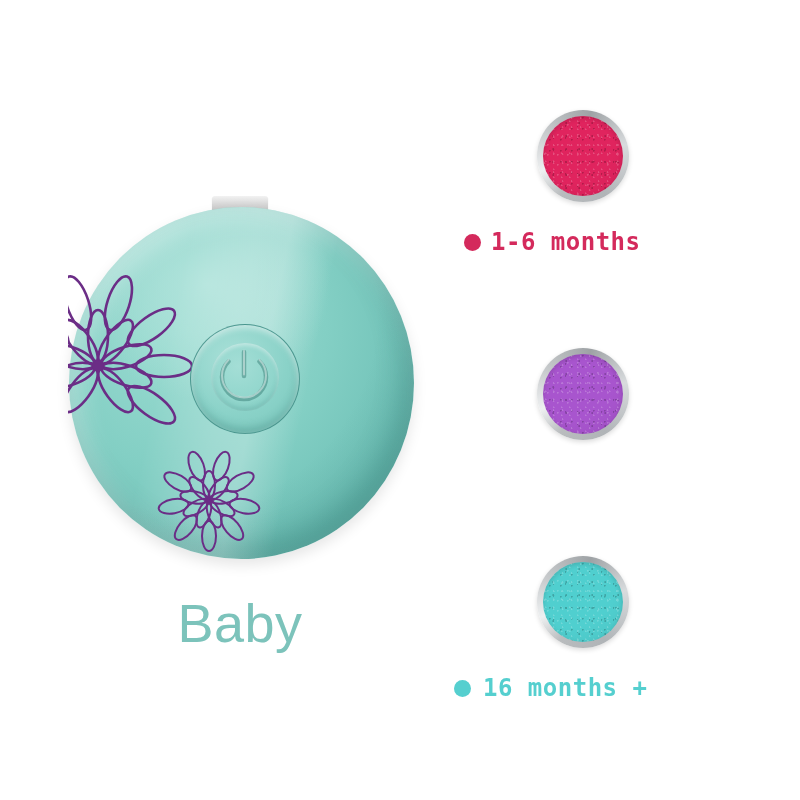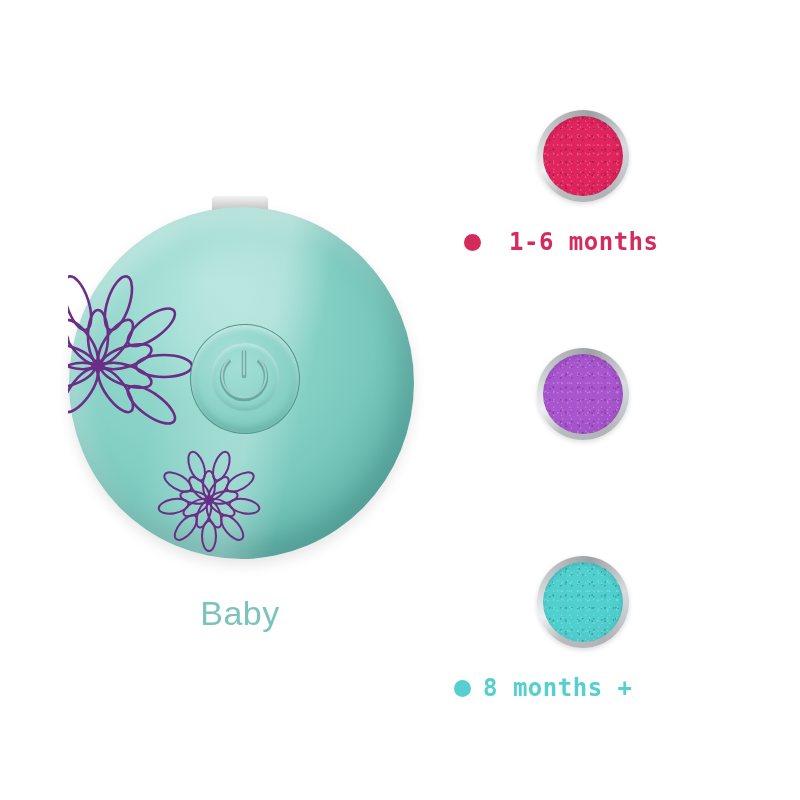--- a/index.html
+++ b/index.html
@@ -155,21 +155,21 @@
   }
 
   
   #baby-caption {
     position: absolute;
     left: 60px;
     top: 596px;
     width: 360px;
     text-align: center;
     font-family: "Liberation Sans", sans-serif;
-    font-size: 34px;
+    font-size: 54px;
     font-weight: 400;
     color: #7cc3bb;
     letter-spacing: 0.5px;
     line-height: 1;
   }
 
   
   .head-item {
     position: absolute;
     left: 448px;
@@ -222,21 +222,21 @@
       radial-gradient(circle at 48% 88%, #fff 0.6px, transparent 1.1px),
       radial-gradient(circle at 88% 82%, #000 0.6px, transparent 1.1px);
     background-size: 9px 9px, 11px 11px, 8px 8px, 13px 13px, 10px 10px, 12px 12px;
     pointer-events: none;
   }
 
   .head-label {
     display: flex;
     align-items: center;
     justify-content: flex-start;
-    gap: 28px;
+    gap: 10px;
     margin-top: 26px;
     padding-left: 14px;
     font-family: "DejaVu Sans Mono", monospace;
     font-size: 24px;
     font-weight: 700;
     letter-spacing: 0.5px;
     white-space: nowrap;
   }
   .head-bullet {
     width: 17px;
@@ -365,17 +365,17 @@
   </div>
 
   <div class="head-item" id="head-item-2">
     <div class="head-disc-wrap">
       <div class="head-ring"></div>
       <div class="head-face" id="face-2" style="background: radial-gradient(circle at 38% 30%, rgb(80, 207, 207) 0%, rgb(80, 207, 207) 55%, rgba(0, 0, 0, 0.1) 130%) rgb(80, 207, 207);"></div>
       <div class="head-grain"></div>
     </div>
     <div class="head-label">
       <span class="head-bullet" id="bullet-2" style="background: rgb(85, 207, 207);"></span>
-      <span id="text-2" style="color: rgb(85, 207, 207);">8 months +</span>
+      <span id="text-2" style="color: rgb(85, 207, 207);">16 months +</span>
     </div>
   </div>
 
 </div>
 
 </body></html>

